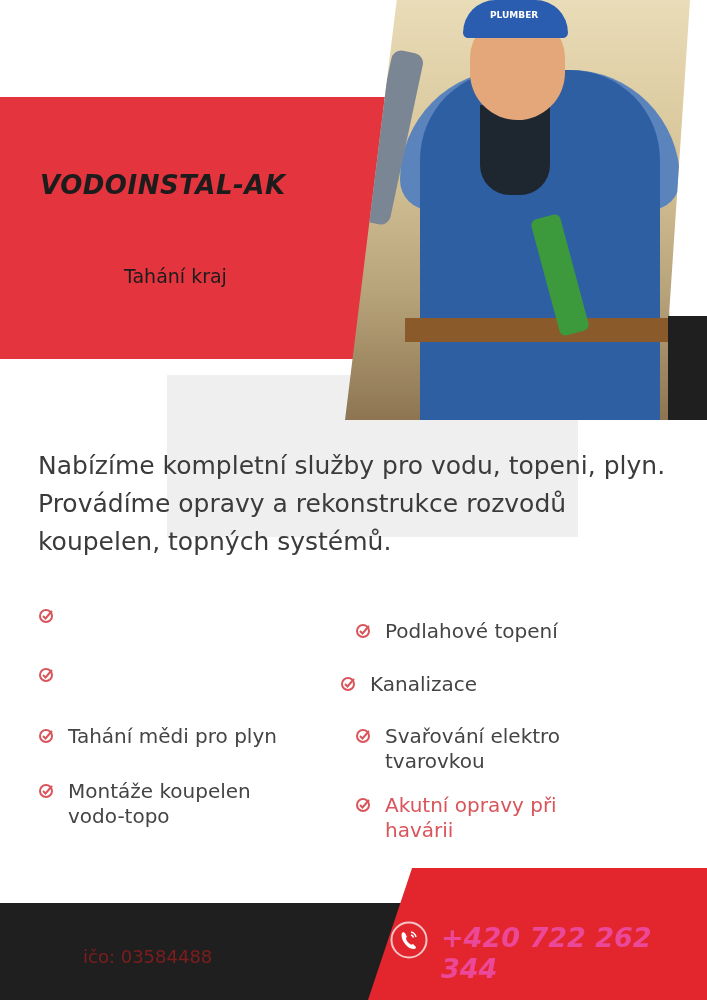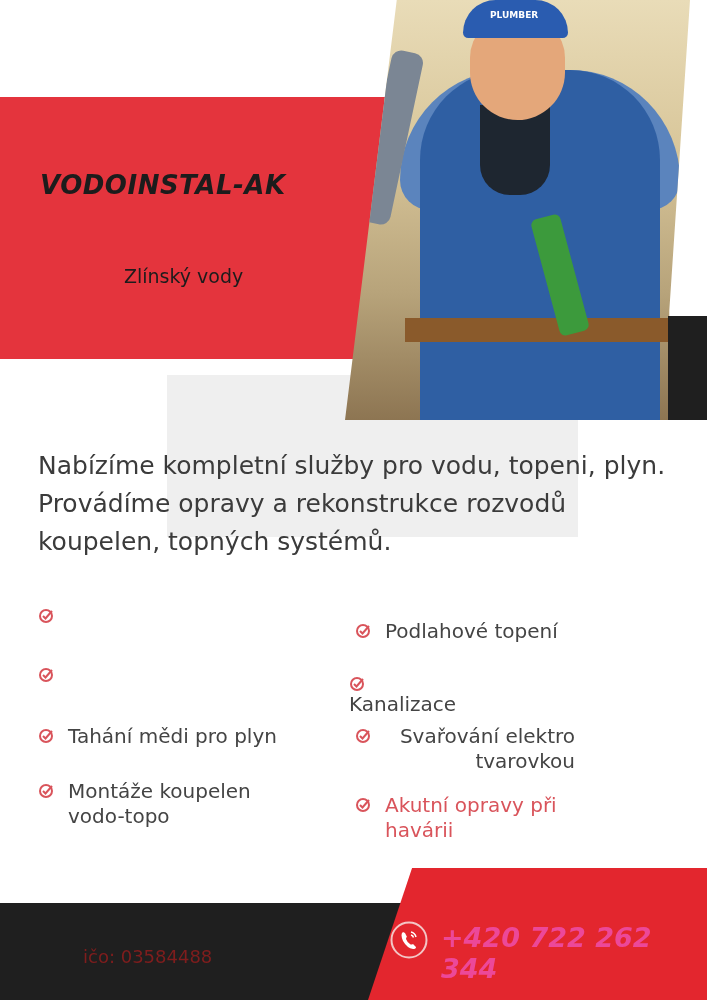--- a/index.html
+++ b/index.html
@@ -32,21 +32,21 @@
     clip-path: polygon(13% 0, 100% 0, 100% 100%, 0 100%); }
   .ico { position:absolute; left:83px; top:930px; font-size:18px; color:#7f1d1d;margin-top:16px; }
   .phone { position:absolute; left:441px; top:922px; font-size:27px; font-weight:bold; font-style:italic; color:#ec4899; }
   .phone-icon { position:absolute; left:389px; top:920px; width:40px; height:40px; }
 </style>
 </head>
 <body>
 
 <div class="red-banner"></div>
 <div class="brand">VODOINSTAL-AK</div>
-<div class="region">Zlínský vody</div>
+<div class="region">Tahání kraj</div>
 
 <div class="gray-bg"></div>
 
 <div class="photo">
   <div class="hoodie"></div>
   <div class="body"></div>
   <div class="shirt"></div>
   <div class="head"></div>
   <div class="cap"></div>
   <div class="caption">PLUMBER</div>
@@ -85,28 +85,28 @@
   <span class="txt">Montáže koupelen vodo-topo</span>
 </div>
 
 <div class="item" style="left:355px; top:619px; width:280px;">
   <svg class="chk" viewBox="0 0 16 16">
       <circle cx="8" cy="8" r="6" fill="none" stroke="#d9545b" stroke-width="2"></circle>
       <path d="M5 8 l2.5 2.5 L14 3" fill="none" stroke="#d9545b" stroke-width="2"></path>
     </svg>
   <span class="txt">Podlahové topení</span>
 </div>
-<div class="item" style="left:349px; top:672px; width:280px;flex-direction:column;">
+<div class="item" style="left:340px; top:672px; width:280px;">
   <svg class="chk" viewBox="0 0 16 16">
       <circle cx="8" cy="8" r="6" fill="none" stroke="#d9545b" stroke-width="2"></circle>
       <path d="M5 8 l2.5 2.5 L14 3" fill="none" stroke="#d9545b" stroke-width="2"></path>
     </svg>
   <span class="txt">Kanalizace</span>
 </div>
-<div class="item" style="left:355px; top:724px; width:220px;text-align:right;">
+<div class="item" style="left:355px; top:724px; width:220px;">
   <svg class="chk" viewBox="0 0 16 16">
       <circle cx="8" cy="8" r="6" fill="none" stroke="#d9545b" stroke-width="2"></circle>
       <path d="M5 8 l2.5 2.5 L14 3" fill="none" stroke="#d9545b" stroke-width="2"></path>
     </svg>
   <span class="txt">Svařování elektro tvarovkou</span>
 </div>
 <div class="item accent" style="left:355px; top:793px; width:220px;">
   <svg class="chk" viewBox="0 0 16 16">
       <circle cx="8" cy="8" r="6" fill="none" stroke="#d9545b" stroke-width="2"></circle>
       <path d="M5 8 l2.5 2.5 L14 3" fill="none" stroke="#d9545b" stroke-width="2"></path>

